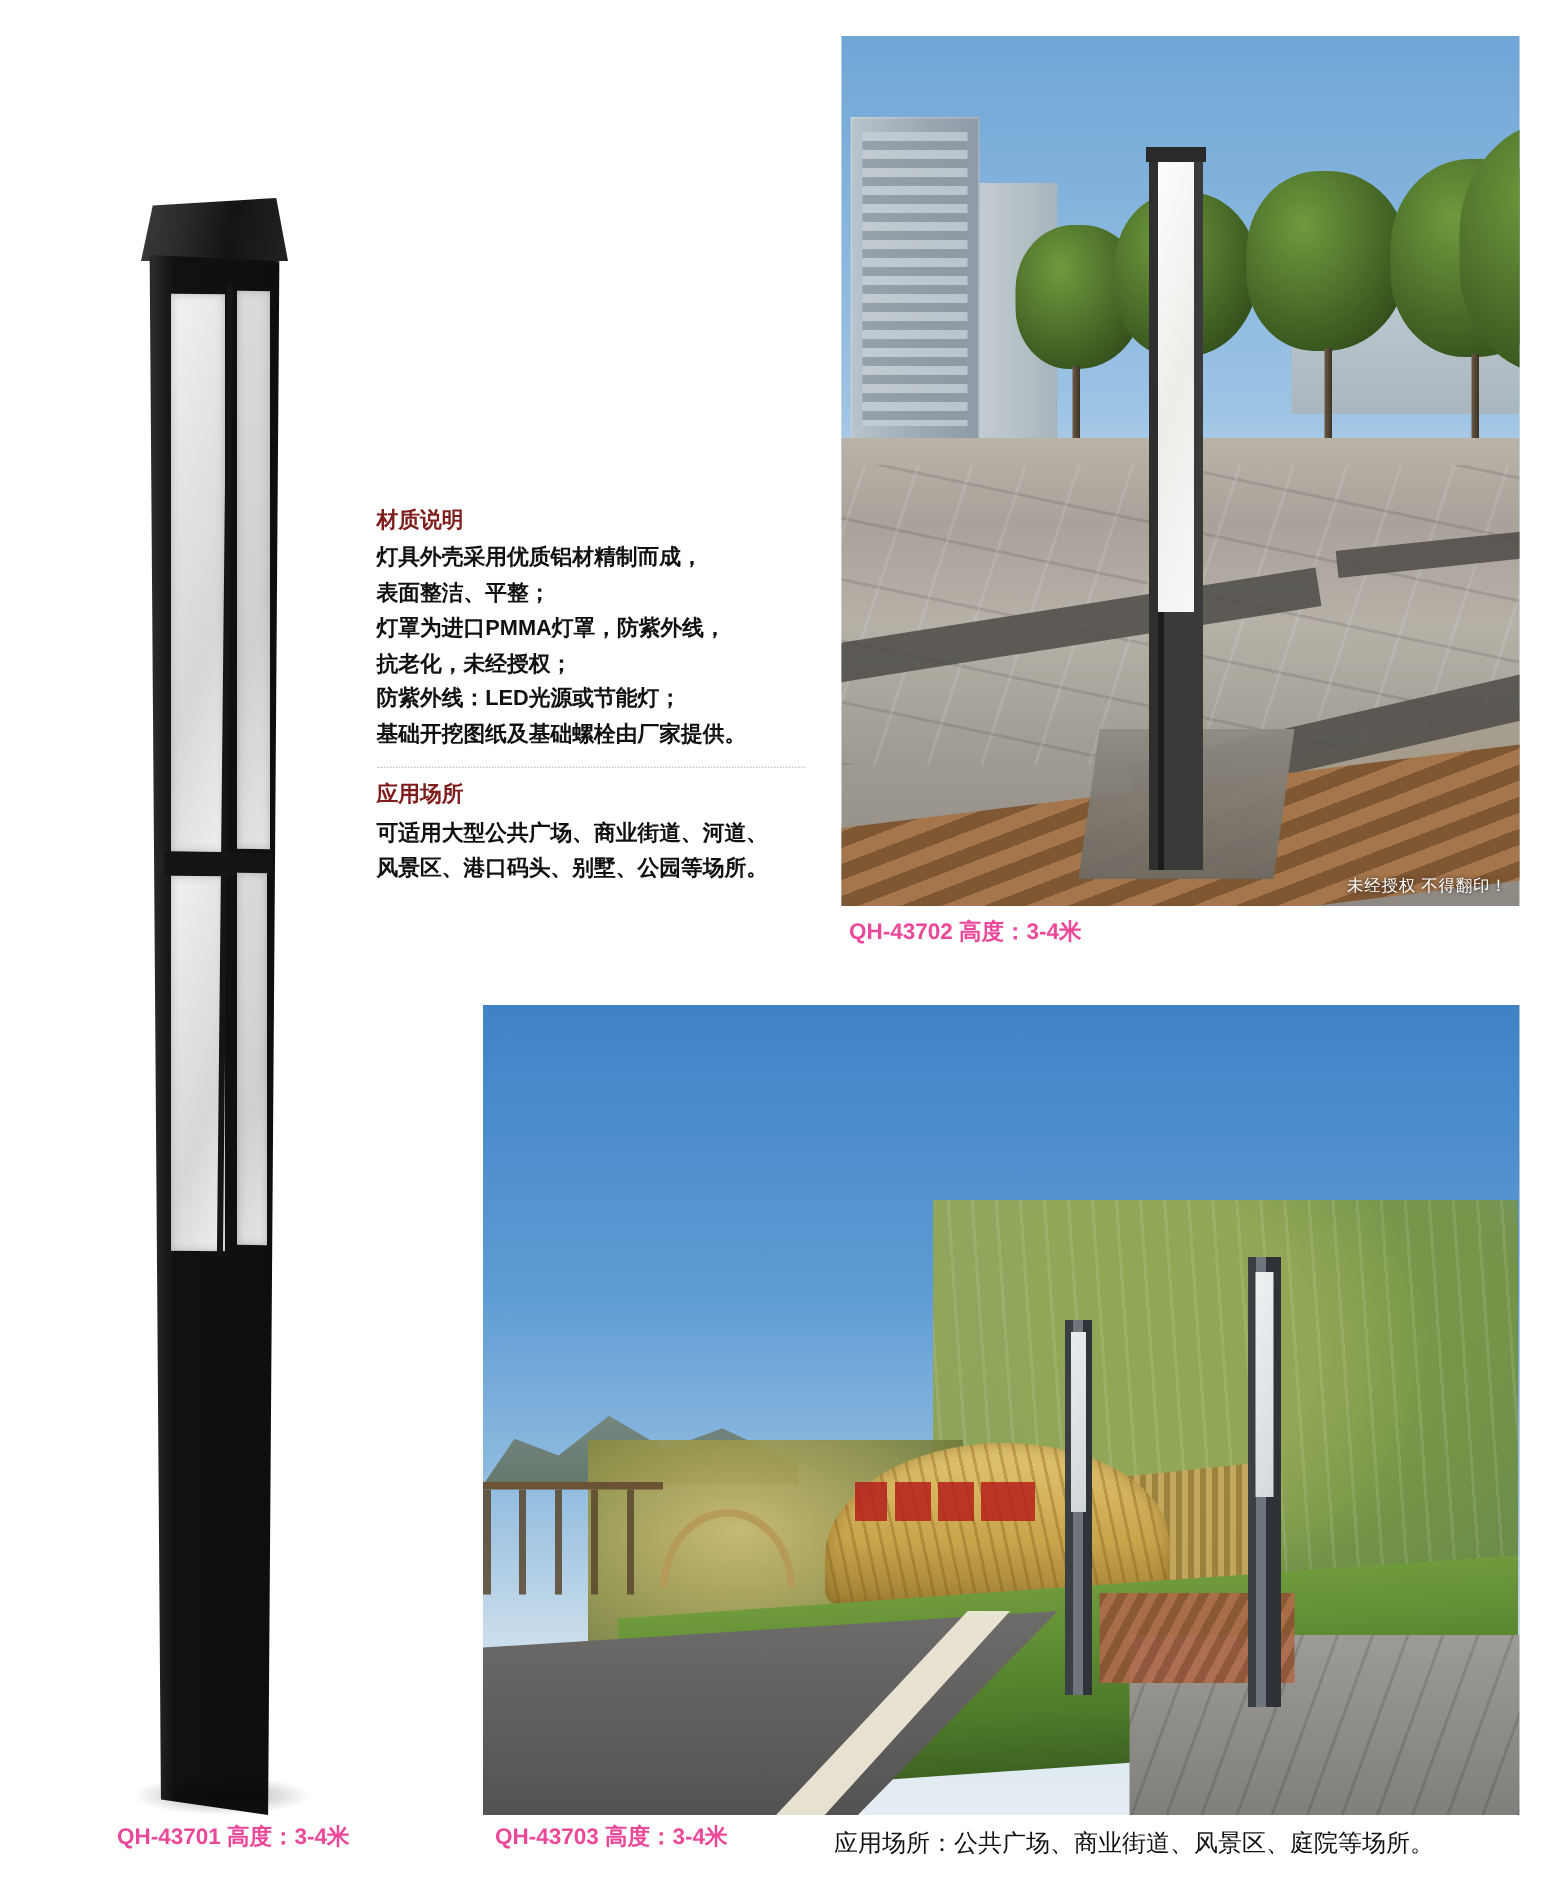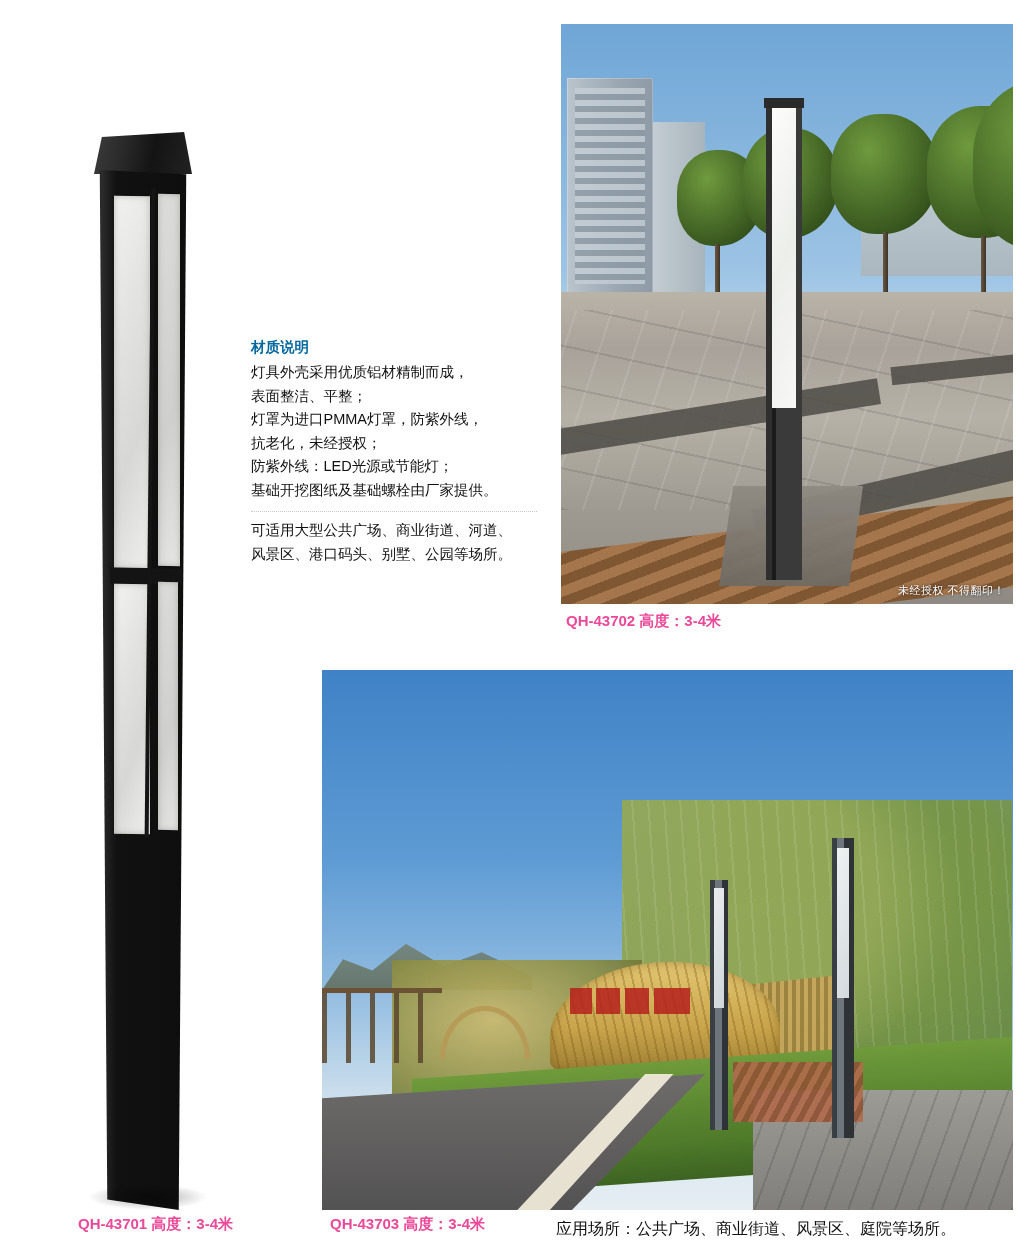--- a/index.html
+++ b/index.html
@@ -49,23 +49,23 @@
     position:absolute; left:0; top:1052px; width:120px; height:26px;
     background:radial-gradient(ellipse at 50% 50%, rgba(0,0,0,.35), rgba(0,0,0,0) 70%);
   }
 
   
   .spec {
     position:absolute; left:251px; top:336px; width:292px;
     font-size:14.5px; color:#111; line-height:1.62;
   }
   .spec-head {
-    color:#0369a1; font-weight:bold; font-size:14.5px; margin-bottom:2px;
-  }
-  .spec-line { white-space:nowrap; font-weight:normal; }
+    color:#7f1d1d; font-weight:bold; font-size:14.5px; margin-bottom:2px;
+  }
+  .spec-line { white-space:nowrap; font-weight:bold; }
   .spec-rule {
     margin:9px 0 7px 0; height:0; border-top:1px dotted #c8c8c8; width:286px;
   }
 
   
   .photo {
     position:absolute; overflow:hidden;
     background:#9fb4c4;
   }
   .ph702 { left:561px; top:24px; width:452px; height:580px; }
@@ -286,20 +286,21 @@
 
   <div class="spec">
     <div class="spec-head">材质说明</div>
     <div class="spec-line">灯具外壳采用优质铝材精制而成，</div>
     <div class="spec-line">表面整洁、平整；</div>
     <div class="spec-line">灯罩为进口PMMA灯罩，防紫外线，</div>
     <div class="spec-line">抗老化，未经授权；</div>
     <div class="spec-line">防紫外线：LED光源或节能灯；</div>
     <div class="spec-line">基础开挖图纸及基础螺栓由厂家提供。</div>
     <div class="spec-rule"></div>
+    <div class="spec-head">应用场所</div>
     <div class="spec-line">可适用大型公共广场、商业街道、河道、</div>
     <div class="spec-line">风景区、港口码头、别墅、公园等场所。</div>
   </div>
 
   <div class="photo ph702">
     <div class="sky"></div>
     <div class="bldgL"></div>
     <div class="bldgM"></div>
     <div class="bldgR"></div>
 

